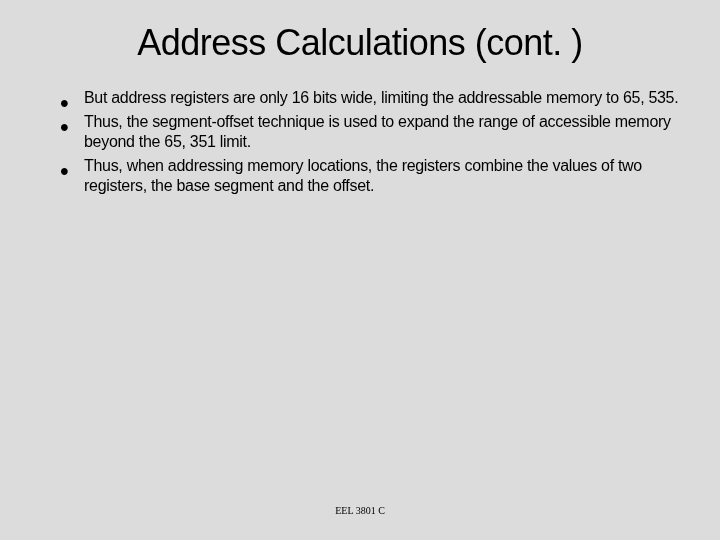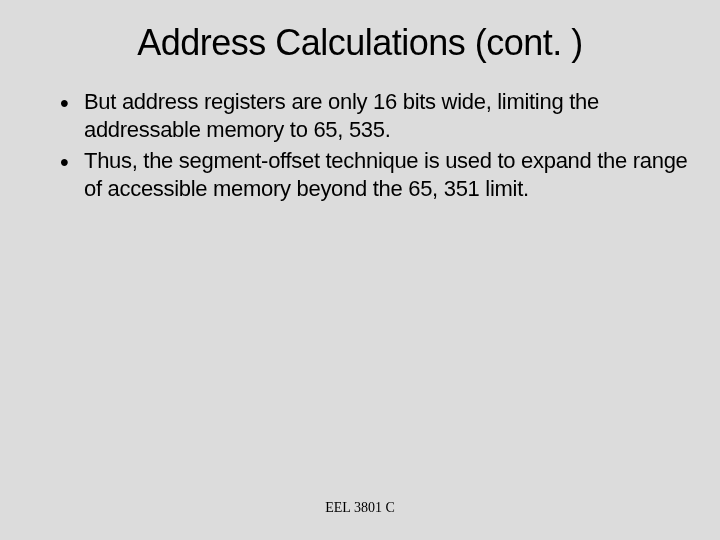--- a/index.html
+++ b/index.html
@@ -27,48 +27,49 @@
       text-align: center;
       margin-bottom: 24px;
       margin-top: 2px;
       letter-spacing: -0.5px;
     }
     .bullets {
       list-style: none;
       padding-left: 30px;
     }
     .bullets li {
-      font-size: 22px;
+      font-size: 16px;
       line-height: 1.25;
       margin-bottom: 4px;
       position: relative;
       padding-left: 24px;
       font-weight: 400;
       letter-spacing: -0.3px;
     }
     .bullets li::before {
       content: "•";
       position: absolute;
       left: 0;
       top: 0;
       font-size: 25px;
     }
     .footer {
       position: absolute;
       bottom: 24px;
       left: 0;
       right: 0;
       text-align: center;
-      font-size: 14px;
+      font-size: 10px;
       font-family: "Times New Roman", Times, serif;
     }
   </style>
 </head>
 <body>
 
 <div class="slide">
   <h1 class="title">Address Calculations (cont. )</h1>
   <ul class="bullets">
     <li>But address registers are only 16 bits wide, limiting the addressable memory to 65, 535.</li>
     <li>Thus, the segment-offset technique is used to expand the range of accessible memory beyond the 65, 351 limit.</li>
+    <li>Thus, when addressing memory locations, the registers combine the values of two registers, the base segment and the offset.</li>
   </ul>
 </div>
 <div class="footer">EEL 3801 C</div>
 
 </body></html>

